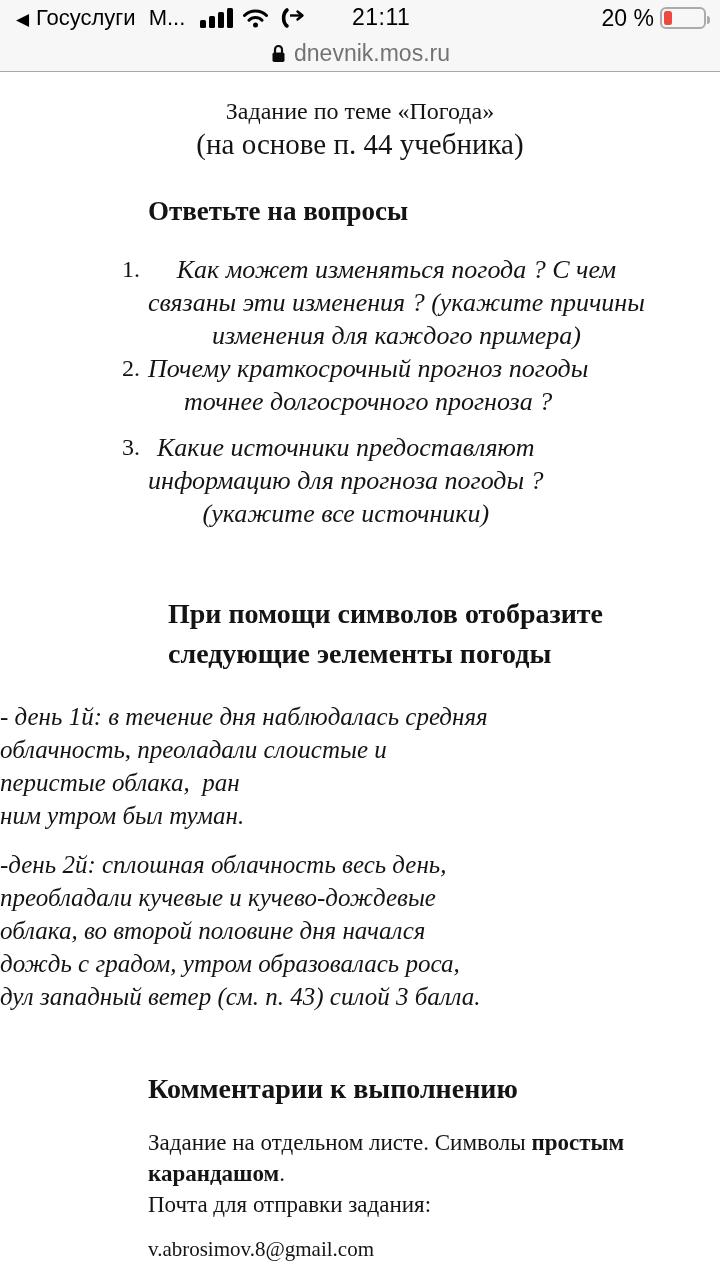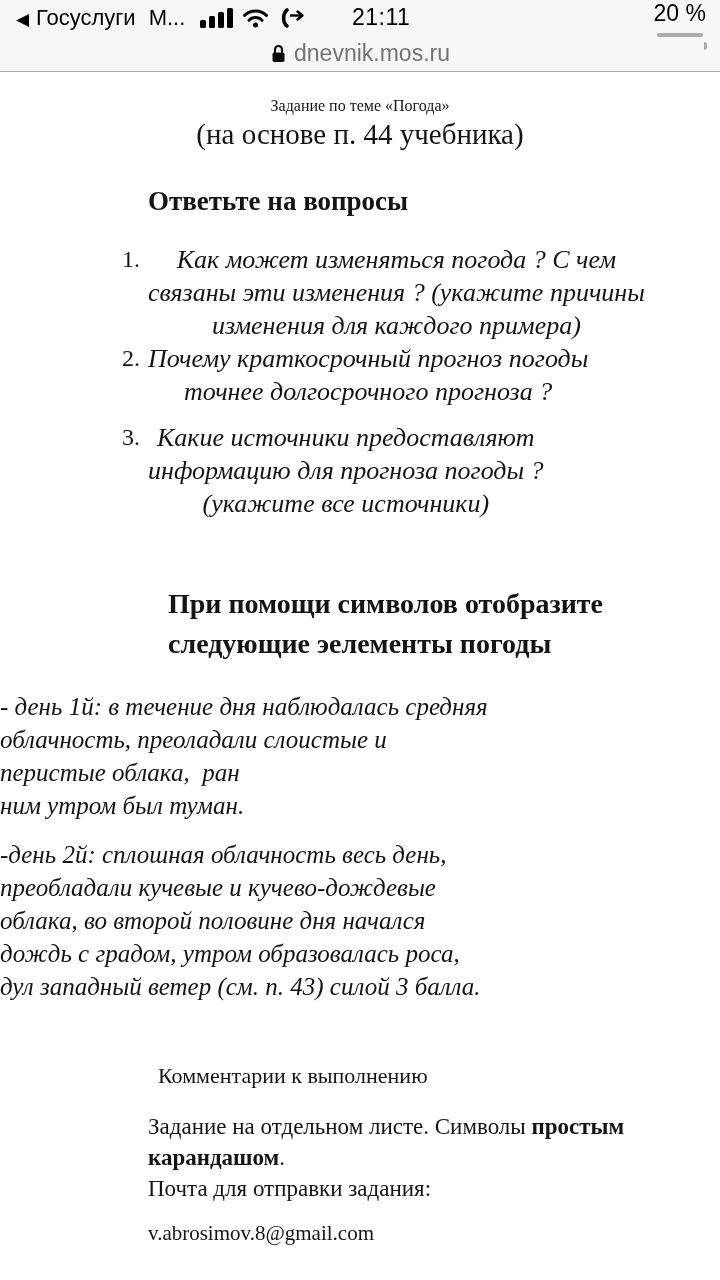--- a/index.html
+++ b/index.html
@@ -16,53 +16,53 @@
   }
   .sb-left{display:flex;align-items:center;gap:9px;}
   .back-icon{font-size:17px;line-height:1;transform:translateY(1px);}
   .sb-label{font-size:22px;text-align:right;}
   .carrier{margin-left:4px;}
   .signal-bars{display:flex;align-items:flex-end;gap:3px;height:20px;margin-left:6px;}
   .signal-bars .bar{width:6px;background:#000;border-radius:1.5px;}
   .bar1{height:8px;}.bar2{height:12px;}.bar3{height:16px;}.bar4{height:20px;}
   .sb-icon{display:inline-flex;align-items:center;}
   .clock{position:absolute;left:352px;top:4px;font-size:23px;letter-spacing:.5px;}
-  .sb-right{position:absolute;right:14px;top:0;height:36px;display:flex;align-items:center;gap:6px;flex-direction:column;}
+  .sb-right{position:absolute;right:14px;top:0;height:36px;display:flex;align-items:center;gap:6px;}
   .batt-pct{font-size:23px;}
   .battery{position:relative;width:46px;height:22px;border:2px solid #ababab;border-radius:6px;box-sizing:border-box;background:#f7f7f7;}
   .battery .fill{position:absolute;left:2px;top:2px;bottom:2px;width:20%;border-radius:2.5px;}
   .battery .tip{position:absolute;right:-6px;top:7px;width:3px;height:8px;background:#ababab;border-radius:0 3px 3px 0;}
   .urlbar{
     height:35px;display:flex;align-items:center;justify-content:center;gap:7px;
     font-size:23px;color:#737373;
   }
   
   .doc{
     font-family:"Liberation Serif",serif;color:#141414;
   }
   .pre{white-space:pre-wrap;}
   .title-block{padding-top:24px;text-align:center;line-height:1.25;}
-  .title1{font-size:16px;}
+  .title1{font-size:24px;}
   .title2{font-size:29px;}
   .h-questions{
     margin:34px 0 0 148px;font-size:27px;font-weight:bold;
   }
   .qlist{margin:26px 0 0 0;padding:0;list-style:none;}
   .qitem{display:flex;margin-left:122px;font-style:italic;font-size:26px;line-height:33px;}
   .qnum{width:26px;flex:none;font-style:normal;font-size:24px;}
   .qtext{max-width:520px;text-align:center;}
   .qitem.gap-top{margin-top:13px;}
   .h-symbols{
     margin:64px 0 0 168px;font-size:28px;font-weight:bold;line-height:40px;max-width:480px;
   }
   .day{font-style:italic;font-size:25px;line-height:33px;max-width:540px;}
   .day1{margin-top:26px;}
   .day2{margin-top:16px;}
   .comments{margin:60px 0 0 148px;max-width:520px;}
-  .c-head{font-size:22px;font-weight:normal;margin-left:10px;}
+  .c-head{font-size:28px;font-weight:bold;}
   .c-body{margin-top:22px;font-size:23px;line-height:31px;}
   .c-bold{font-weight:bold;white-space:pre-line;}
   .c-mail-label{font-size:23px;line-height:31px;}
   .email{margin-top:17px;font-size:21px;}
 </style>
 </head>
 <body>
 
 <div class="chrome">
   <div class="statusbar">

